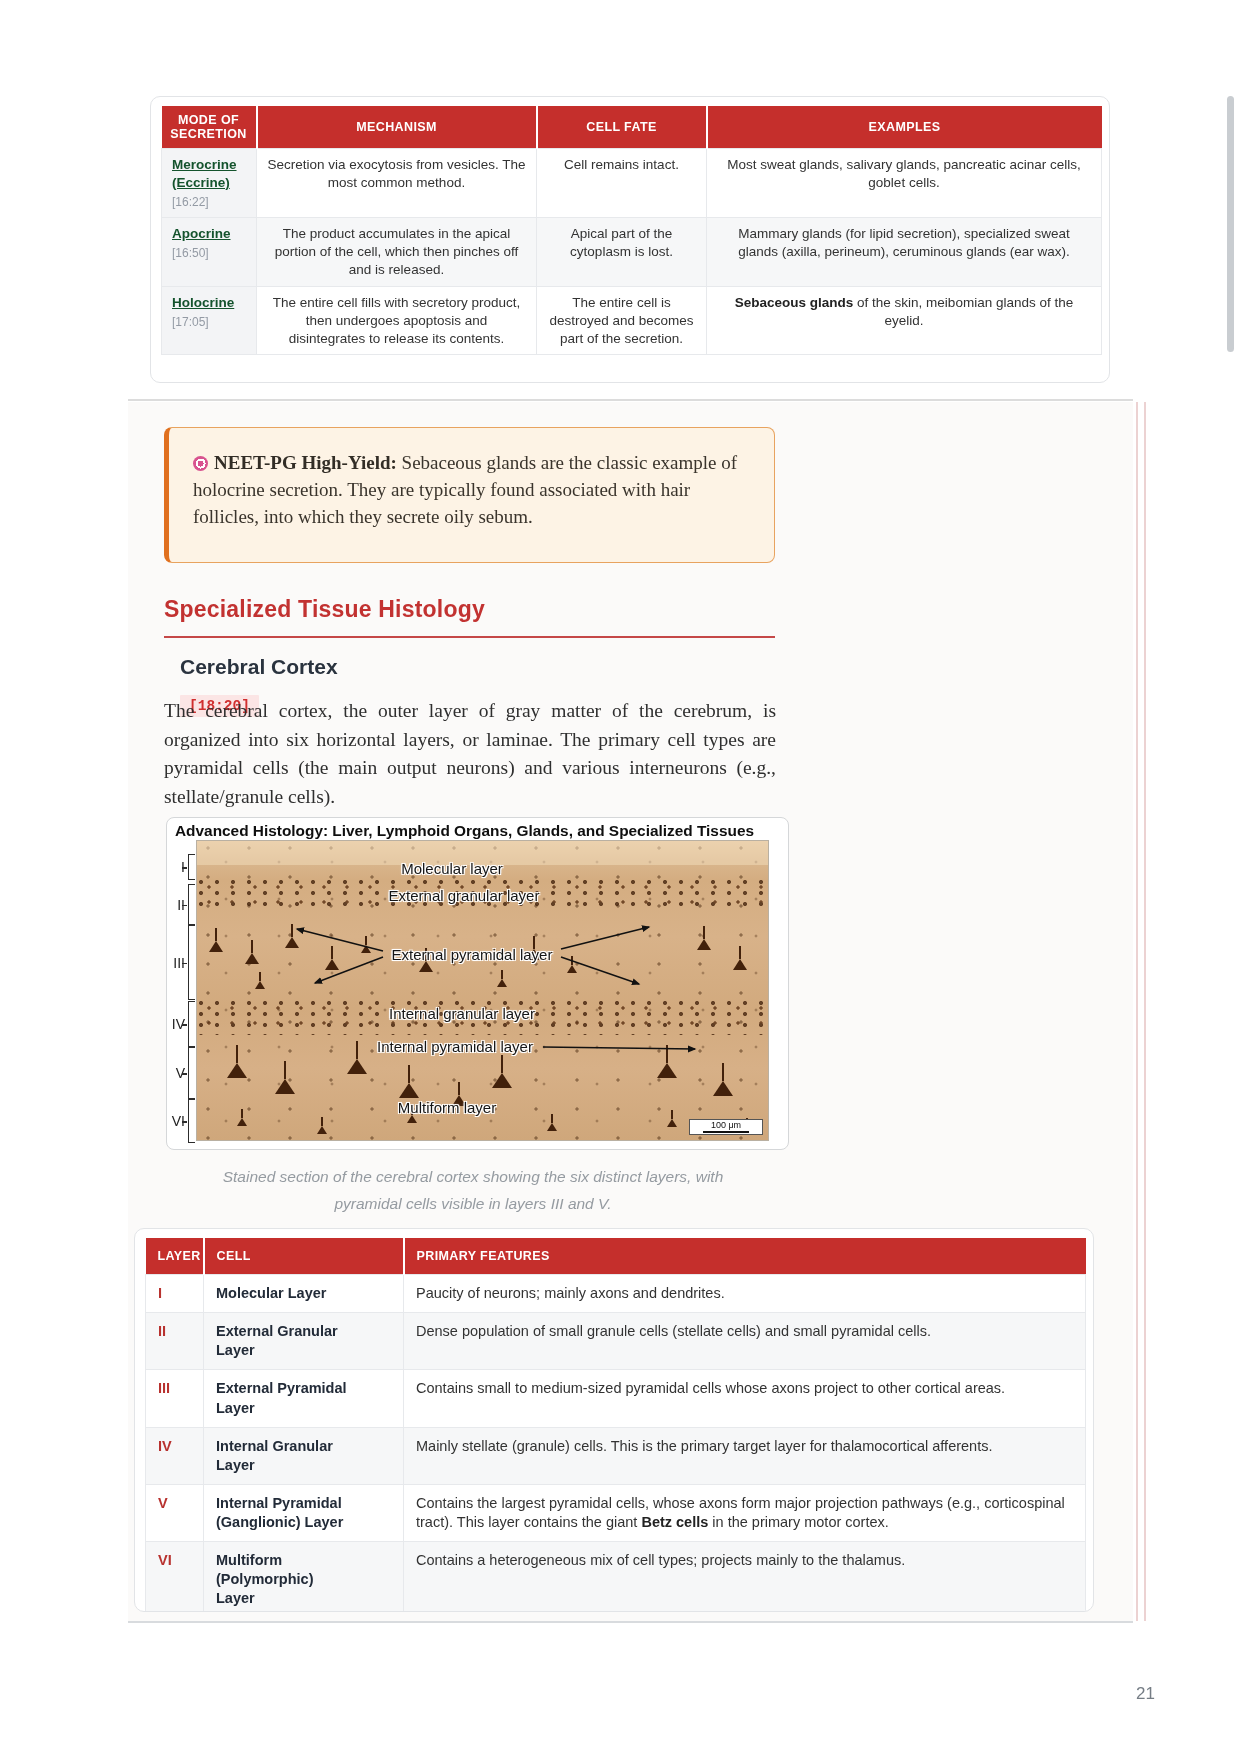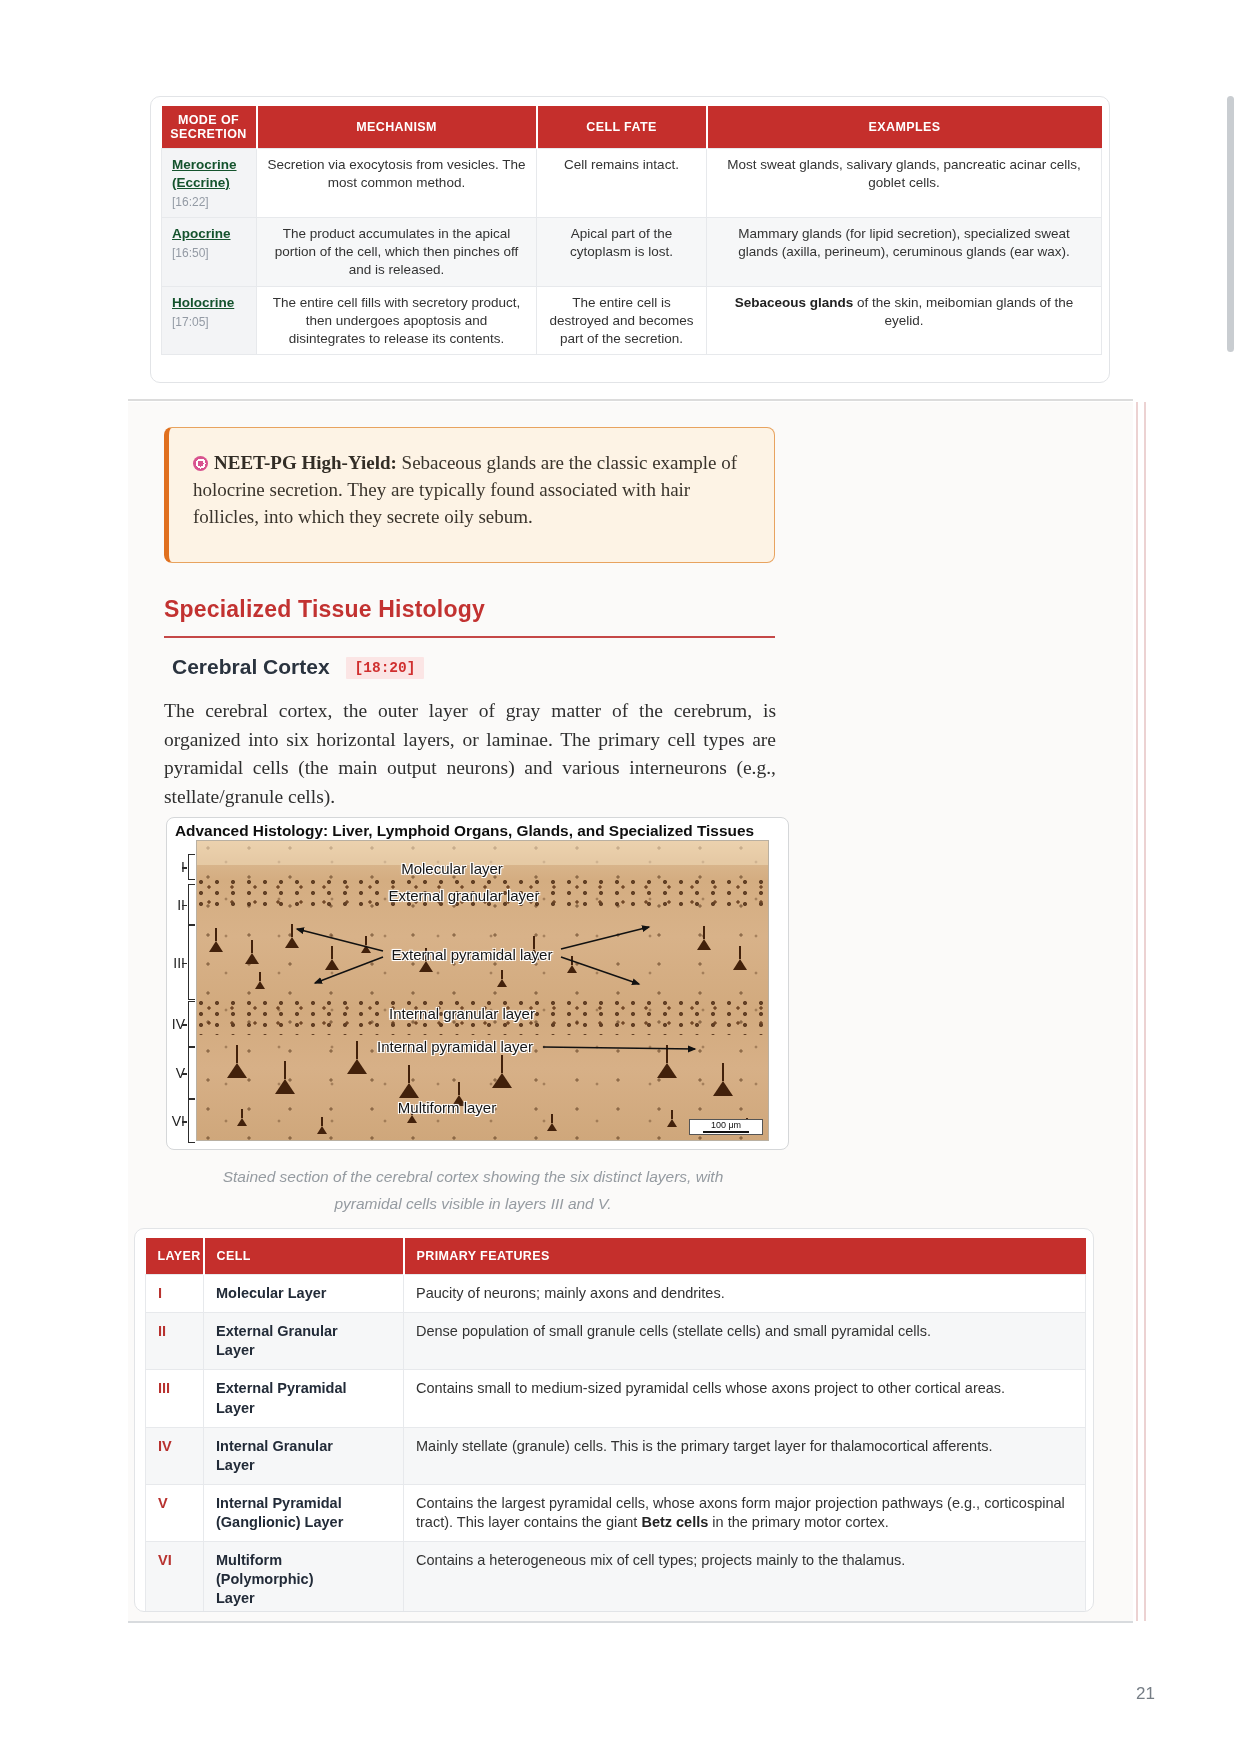--- a/index.html
+++ b/index.html
@@ -47,21 +47,21 @@
   .callout{position:absolute; left:164px; top:427px; width:611px; height:136px; background:var(--callout-bg);
     border:1.5px solid #e8a35f; border-left:5px solid var(--callout-border); border-radius:8px;
     padding:21px 24px 0 24px; font-family:"Liberation Serif",serif; font-size:19px; line-height:27px; color:#3a342c;}
   .callout .lbl{font-weight:bold; color:#322d26;}
   .target-icon{display:inline-block; width:15px; height:15px; border-radius:50%; vertical-align:-2px; margin-right:6px;
     background:radial-gradient(circle, #d8538f 0 3px, #fff 3px 5px, #d8538f 5px 7.5px);}
 
   
   .section-title{position:absolute; left:164px; top:596px; font-size:23px; font-weight:bold; color:var(--heading-red); letter-spacing:.2px;}
   .section-underline{position:absolute; left:164px; top:636px; width:611px; height:2px; background:#c54848;}
-  .subsection{position:absolute; left:172px; top:655px; display:flex; align-items:flex-end; gap:16px;}
+  .subsection{position:absolute; left:180px; top:655px; display:flex; align-items:flex-start; gap:16px;flex-direction:column;}
   .subsection .h{font-size:21px; font-weight:bold; color:#2a333f;}
   .badge{background:var(--badge-bg); color:var(--badge-text); font-family:Liberation Mono, monospace;
     font-size:14.5px; font-weight:bold; padding:3px 9px; border-radius:1px;}
   .intro{position:absolute; left:164px; top:697px; width:612px; font-family:"Liberation Serif",serif;
     font-size:19.5px; line-height:28.6px; color:#2f2f2f; text-align:justify;}
 
   
   .figure-card{position:absolute; left:166px; top:817px; width:623px; height:333px; background:#fff;
     border:1px solid #d5d7d9; border-radius:8px; overflow:hidden;}
   .fig-title{position:absolute; left:8px; top:4px; font-size:15.4px; font-weight:bold; color:#0f0f0f; white-space:nowrap;}

